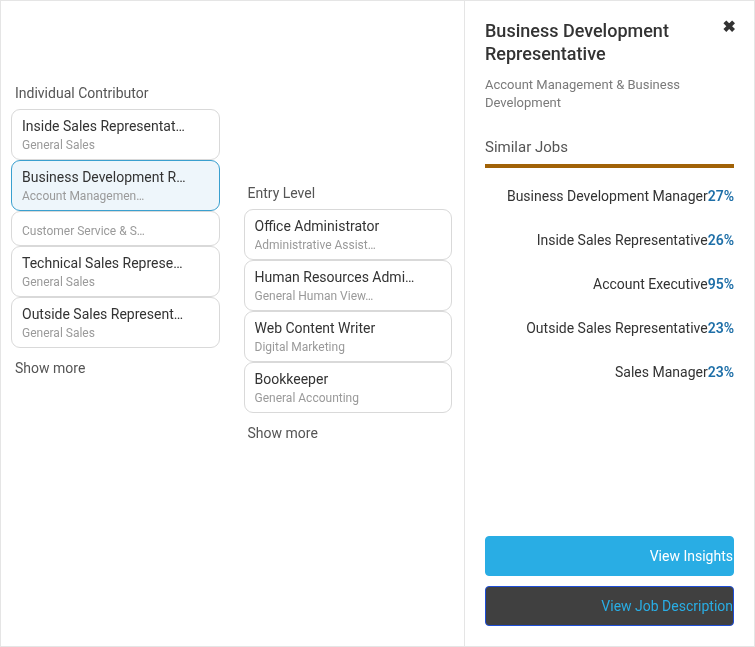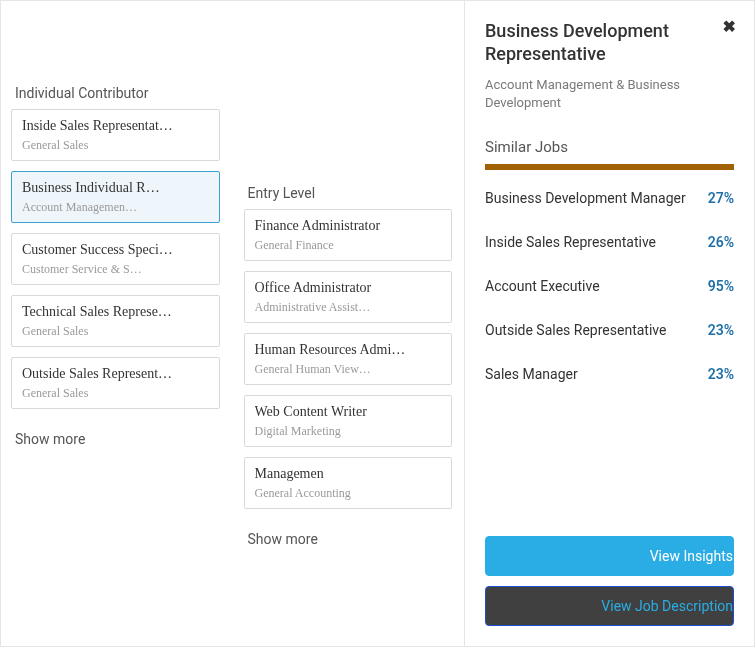--- a/index.html
+++ b/index.html
@@ -19,26 +19,24 @@
   .columns { display: flex; gap: 24px; }
   .col { width: 210px; display:flex; flex-direction:column; }
   .col-header {
     font-size: 14px; color: #555; padding: 6px 2px 8px 4px;
   }
   
   .col-a .col-header { margin-top: 68px; }
   .col-b .col-header { margin-top: 168px; }
   .card {
     border: 1px solid #d9d9d9;
-    border-radius: 2px;
+    border-radius: 9px;
     padding: 8px 10px 7px 10px;
-    margin-bottom: 10px;
     background: #fff;
     cursor: pointer;
-    font-family: Liberation Serif, serif;
   }
   .card.selected {
     border-color: #3aa0cf;
     background: #eef6fb;
   }
   .card-title {
     font-size: 14px; color:#333;
     white-space: nowrap; overflow:hidden; text-overflow: ellipsis;
   }
   .card-sub {
@@ -63,25 +61,25 @@
   }
   .panel-title {
     font-size: 18px; color:#333; line-height:1.3; font-weight:500;
     padding-right:22px;
   }
   .panel-sub {
     font-size: 13px; color:#7a7a7a; margin-top:10px; line-height:1.4;
   }
   .sj-header {
     font-size: 15px; color:#555; margin-top:26px; padding-bottom:8px;
-    border-bottom:6px solid #a16207;
+    border-bottom:4px solid #a16207;
   }
   .sj-list { margin-top:6px; }
   .sj-row {
-    display:flex; justify-content:space-between; align-items:center;
+    display:flex; justify-content:flex-end; align-items:center;
     padding:14px 0; font-size:14px;
   }
   .sj-name { color:#333; }
   .sj-pct { color:#1e6fa8; font-weight:600; }
   .panel-spacer { flex:1; }
   .btn {
     display:block; width:100%;
     text-align:right;
     border-radius:4px;
     padding:11px 0;
@@ -105,60 +103,55 @@
     <div class="columns">
 
       <div class="col col-a">
         <div class="col-header">Individual Contributor</div>
 
         <div class="card">
           <div class="card-title">Inside Sales Representat…</div>
           <div class="card-sub">General Sales</div>
         </div>
         <div class="card selected">
-          <div class="card-title">Business Individual R…</div>
+          <div class="card-title">Business Development R…</div>
           <div class="card-sub">Account Managemen…</div>
         </div>
         <div class="card">
-          <div class="card-title">Customer Success Speci…</div>
           <div class="card-sub">Customer Service &amp; S…</div>
         </div>
         <div class="card">
           <div class="card-title">Technical Sales Represe…</div>
           <div class="card-sub">General Sales</div>
         </div>
         <div class="card">
           <div class="card-title">Outside Sales Represent…</div>
           <div class="card-sub">General Sales</div>
         </div>
 
         <div class="show-more">Show more</div>
       </div>
 
       <div class="col col-b">
         <div class="col-header">Entry Level</div>
 
         <div class="card">
-          <div class="card-title">Finance Administrator</div>
-          <div class="card-sub">General Finance</div>
-        </div>
-        <div class="card">
           <div class="card-title">Office Administrator</div>
           <div class="card-sub">Administrative Assist…</div>
         </div>
         <div class="card">
           <div class="card-title">Human Resources Admi…</div>
           <div class="card-sub">General Human View…</div>
         </div>
         <div class="card">
           <div class="card-title">Web Content Writer</div>
           <div class="card-sub">Digital Marketing</div>
         </div>
         <div class="card">
-          <div class="card-title">Managemen</div>
+          <div class="card-title">Bookkeeper</div>
           <div class="card-sub">General Accounting</div>
         </div>
 
         <div class="show-more">Show more</div>
       </div>
 
     </div>
   </div>
 
   <div class="side-panel">

